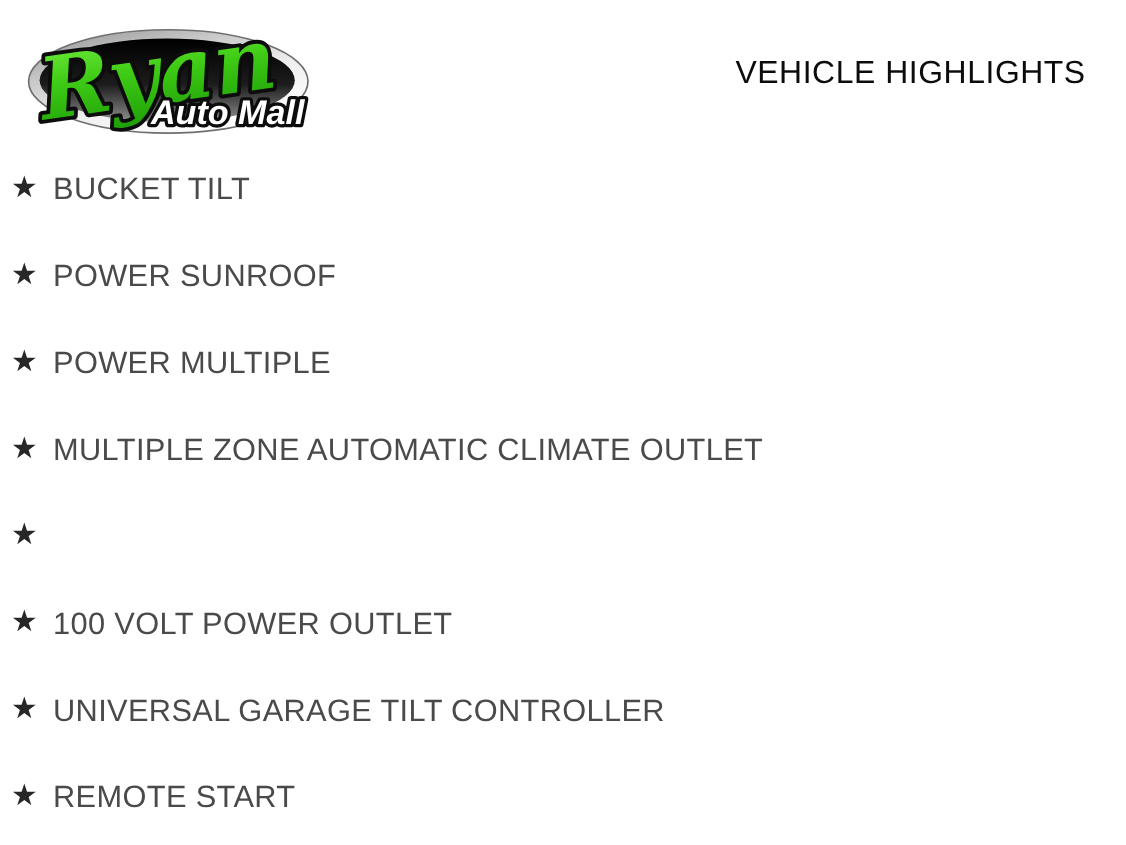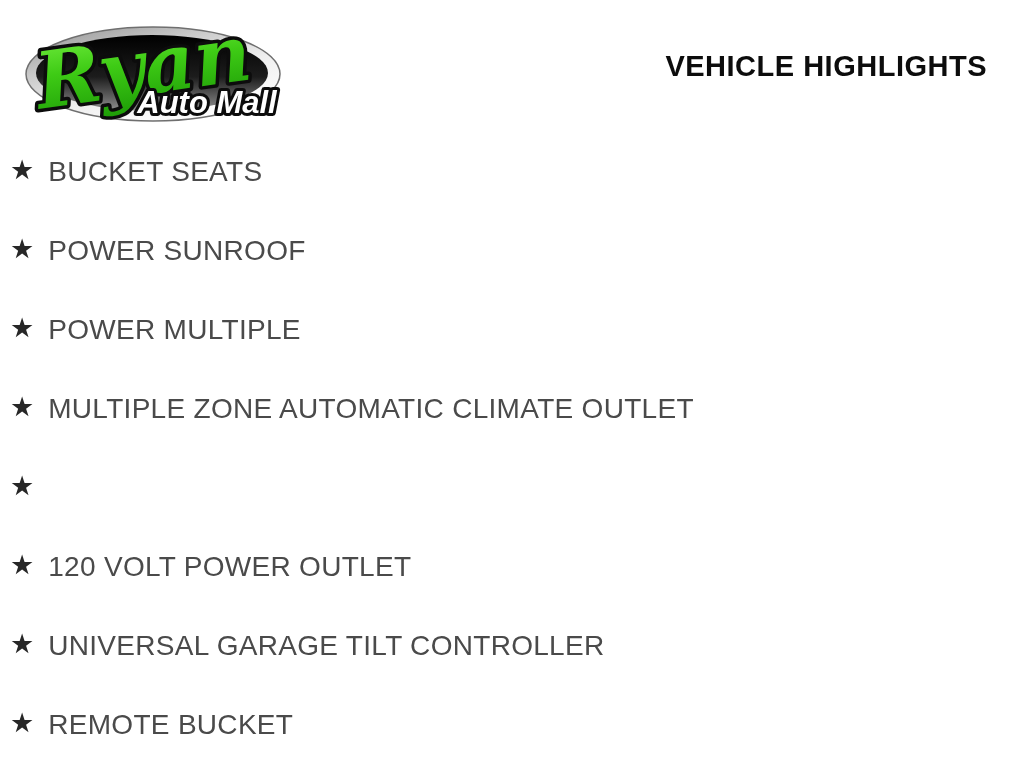--- a/index.html
+++ b/index.html
@@ -15,21 +15,21 @@
     left: 24px;
     top: 8px;
     width: 258px;
     height: 120px;
   }
   .page-title {
     position: absolute;
     top: 50px;
     right: 37px;
     font-size: 29px;
-    font-weight: bold;
+    font-weight: normal;
     letter-spacing: 0.5px;
     color: var(--title-color, #0c0c0c);
     white-space: nowrap;
   }
   .highlights {
     position: absolute;
     left: 10px;
     top: 132px;
     right: 0;
     list-style: none;
@@ -84,42 +84,42 @@
       </g>
       <text x="183" y="105" text-anchor="middle" font-family="'Liberation Sans', sans-serif" font-style="italic" font-weight="bold" font-size="31" fill="#ffffff" stroke="#0c0c0c" stroke-width="6" stroke-linejoin="round" paint-order="stroke">Auto Mall</text>
     </svg>
   </div>
   <h1 class="page-title">VEHICLE HIGHLIGHTS</h1>
 </header>
 
 <ul class="highlights">
     <li>
     <span class="star">★</span>
-    <span class="feature-label">BUCKET SEATS</span>
+    <span class="feature-label">BUCKET TILT</span>
   </li>
     <li>
     <span class="star">★</span>
     <span class="feature-label">POWER SUNROOF</span>
   </li>
     <li>
     <span class="star">★</span>
     <span class="feature-label">POWER MULTIPLE</span>
   </li>
     <li>
     <span class="star">★</span>
     <span class="feature-label">MULTIPLE ZONE AUTOMATIC CLIMATE OUTLET</span>
   </li>
     <li>
     <span class="star">★</span>
   </li>
     <li>
     <span class="star">★</span>
-    <span class="feature-label">120 VOLT POWER OUTLET</span>
+    <span class="feature-label">100 VOLT POWER OUTLET</span>
   </li>
     <li>
     <span class="star">★</span>
     <span class="feature-label">UNIVERSAL GARAGE TILT CONTROLLER</span>
   </li>
     <li>
     <span class="star">★</span>
-    <span class="feature-label">REMOTE BUCKET</span>
+    <span class="feature-label">REMOTE START</span>
   </li>
   </ul>
 
 </body></html>

